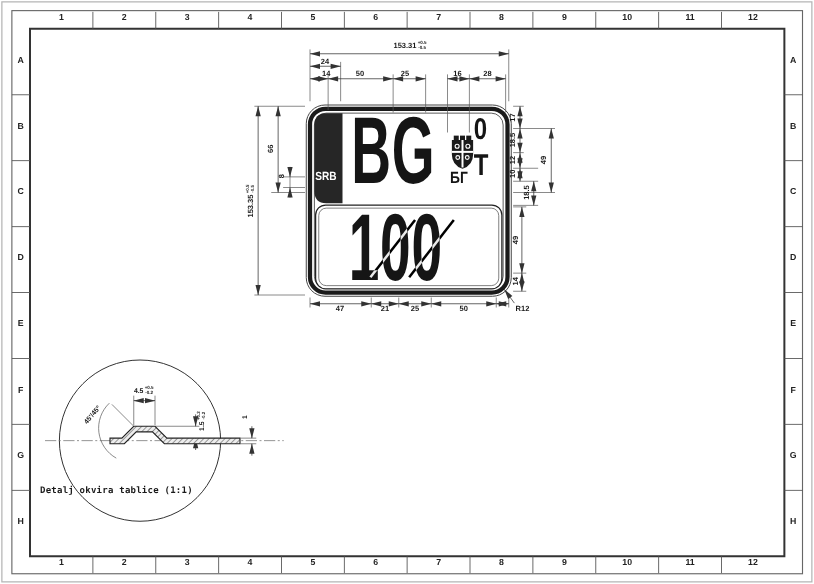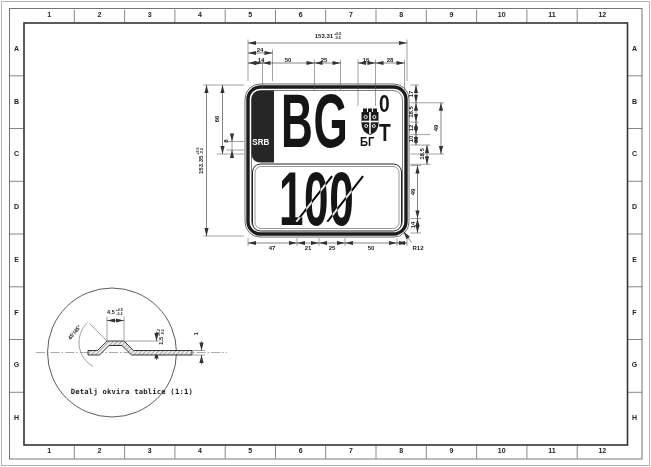--- a/index.html
+++ b/index.html
@@ -15,21 +15,21 @@
        vertical-align:middle;margin-left:1px;}
   .tol i{font-style:normal;}
   .plate-txt{position:absolute;color:#151515;font-weight:700;transform-origin:0 0;white-space:nowrap;}
   #bg-code{left:281px;top:93px;font-size:76px;line-height:56px;transform:scaleX(.58);letter-spacing:1px;}
   #num-100{left:279px;top:171px;font-size:76px;line-height:56px;transform:scaleX(.58);letter-spacing:1px;}
   #digit-0{left:379px;top:95px;font-size:24px;line-height:18px;transform:scaleX(.8);}
   #letter-t{left:379px;top:124px;font-size:24px;line-height:18px;transform:scaleX(.8);}
   #cyr{left:357px;top:136px;width:24px;text-align:center;font-size:13px;line-height:11px;transform:scaleX(.85);}
   #srb{left:251px;top:137px;width:23px;text-align:center;font-size:9.5px;line-height:9px;color:#fff;transform:scaleX(.85);}
   .slash{position:absolute;width:58px;height:1.5px;background:#fff;mix-blend-mode:difference;}
-  #caption{position:absolute;left:32px;top:387px;width:161px;text-align:right;
+  #caption{position:absolute;left:32px;top:387px;width:161px;text-align:left;
            font:700 7.2px "DejaVu Sans Mono",monospace;letter-spacing:.2px;color:#1a1a1a;}
   #angle-lbl{position:absolute;left:60px;top:330px;width:30px;transform:rotate(-50deg);}
 </style>
 </head>
 <body>
 
 <div id="canvas">
 
 <svg width="651" height="467" viewBox="0 0 651 467">
   <defs>

